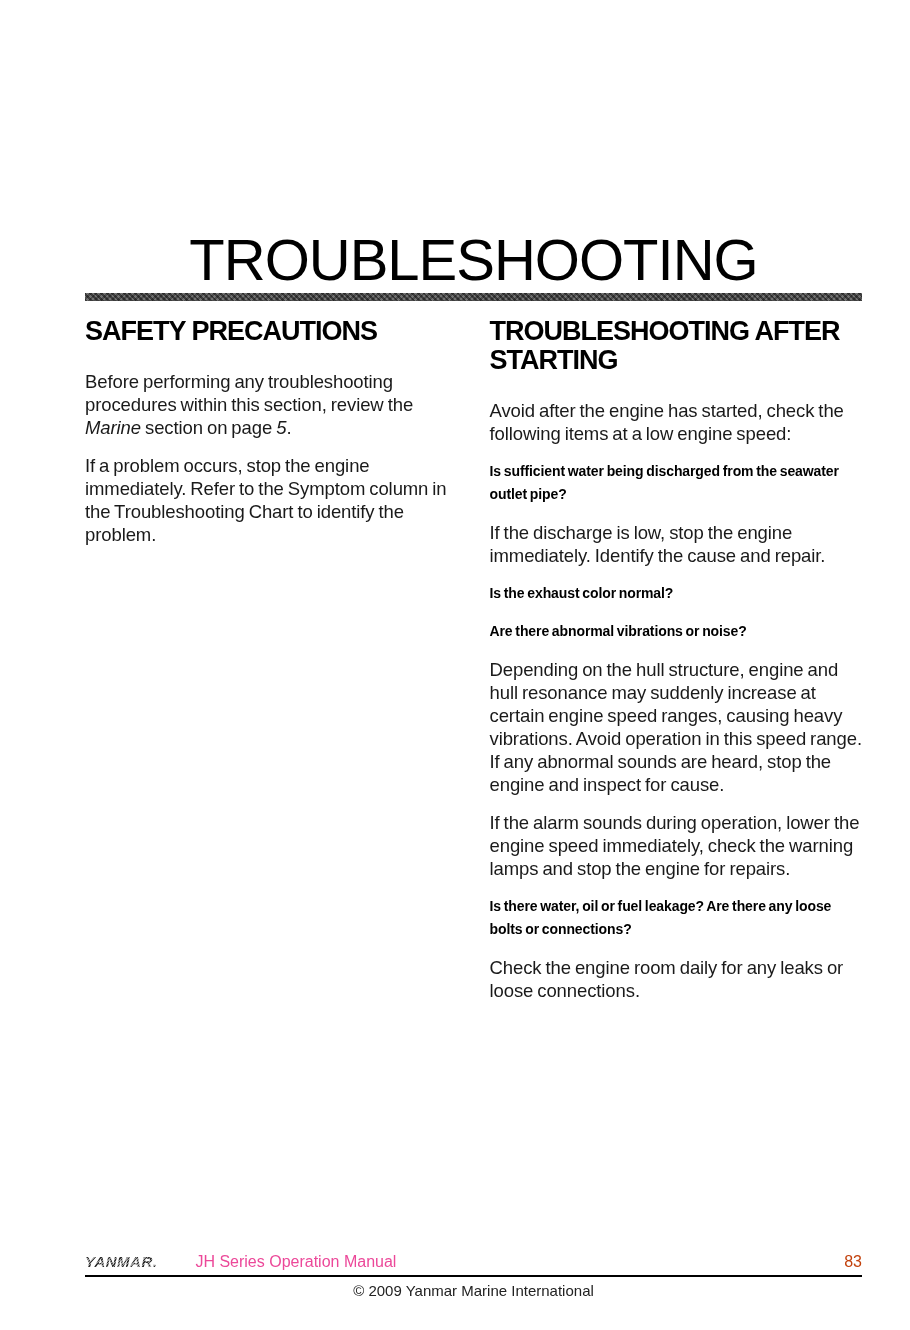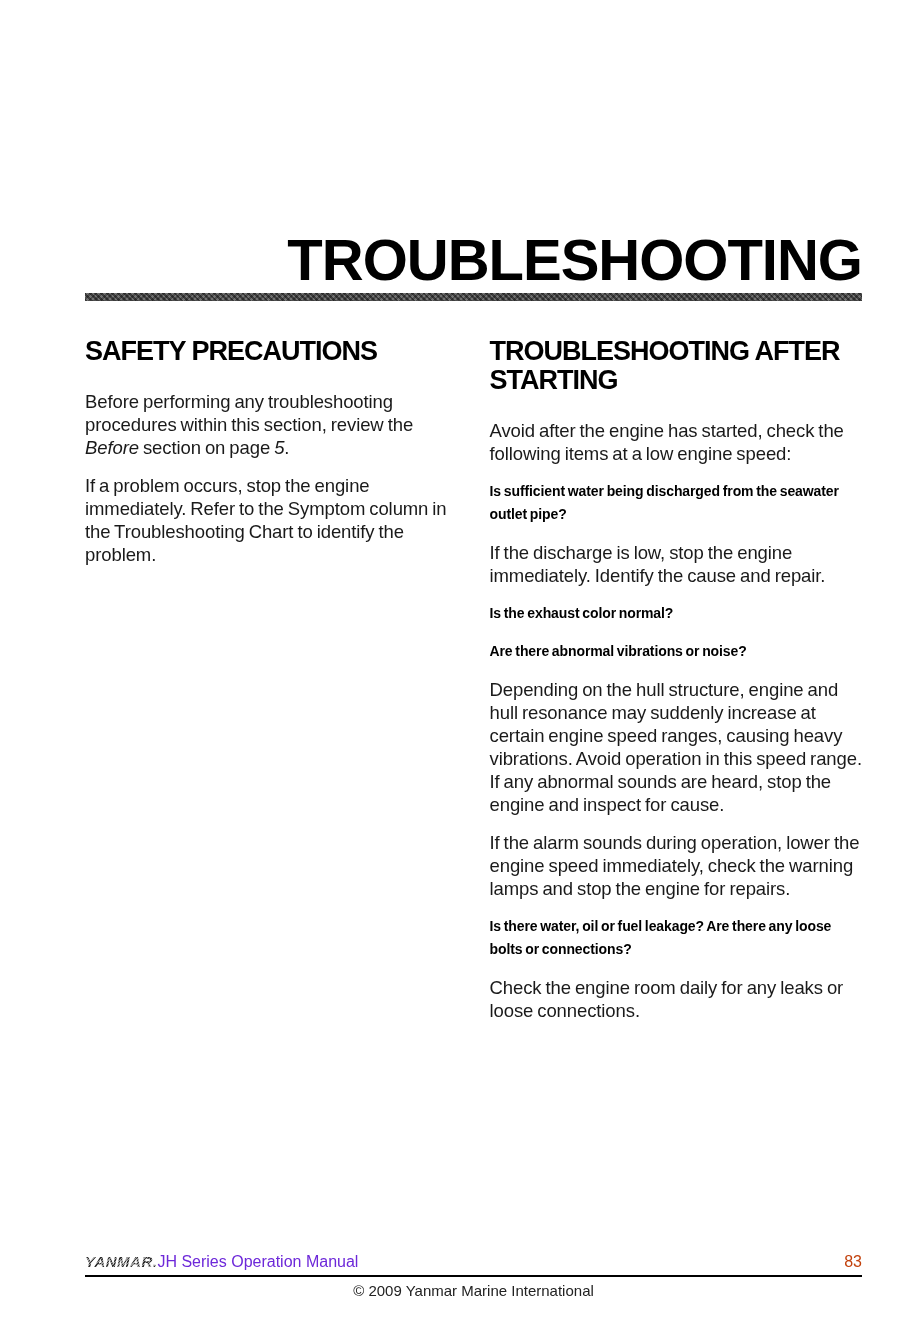--- a/index.html
+++ b/index.html
@@ -3,30 +3,30 @@
 <meta charset="utf-8">
 <style>
   * { margin:0; padding:0; box-sizing:border-box; }
   html,body { background:#ffffff; }
   .page {
     position:relative; width:910px; height:1330px; background:#ffffff;
     font-family:"Liberation Sans", sans-serif; color:#1a1a1a; overflow:hidden;
   }
   .content { position:absolute; left:85px; top:0; width:777px; }
   .doc-title {
-    margin-top:231px; text-align:right; font-size:58px; font-weight:bold;
+    margin-top:231px; text-align:center; font-size:58px; font-weight:normal;
     letter-spacing:-1px; line-height:58px; color:#000; white-space:nowrap;
   }
   .title-rule {
     margin-top:4px; height:8px; background-color:#4e4e4e;
     background-image:
       repeating-linear-gradient(45deg, rgba(0,0,0,.45) 0 2px, transparent 2px 4px),
       repeating-linear-gradient(-45deg, rgba(255,255,255,.20) 0 2px, transparent 2px 4px);
   }
-  .columns { display:flex; margin-top:36px; gap:32px; }
+  .columns { display:flex; margin-top:16px; gap:32px; }
   .col { width:373px; }
   h2 {
     font-size:27px; line-height:29px; font-weight:bold; color:#000;
     letter-spacing:-1px; margin:0 0 24px 0;
   }
   p {
     font-size:18.5px; line-height:23px; margin:0 0 15px 0; color:#1a1a1a;
     letter-spacing:-0.1px; word-spacing:-1px; text-align:left;
   }
   h3 {
@@ -40,38 +40,38 @@
   .logo {
     font-size:15px; font-weight:bold; font-style:italic; letter-spacing:0.5px;
     color:#3f3f3f; white-space:nowrap;
   }
   @supports (-webkit-background-clip:text) {
     .logo {
       background-image:repeating-linear-gradient(135deg,#2e2e2e 0 1px,#9a9a9a 1px 2px);
       -webkit-background-clip:text; background-clip:text; color:transparent;
     }
   }
-  .manual-name { font-size:16px; color:#6d28d9; }
+  .manual-name { font-size:16px; margin-left:38px; color:#ec4899; }
   .page-number { margin-left:auto; font-size:16px; color:#c2410c; }
   .copyright { text-align:center; font-size:15px; margin-top:5px; color:#222; }
 </style>
 </head>
 <body>
 
 <div class="page">
   <div class="content">
 
     <div class="doc-title">TROUBLESHOOTING</div>
     <div class="title-rule"></div>
 
     <div class="columns">
 
       <div class="col">
         <h2>SAFETY PRECAUTIONS</h2>
-        <p><span>Before performing any troubleshooting procedures within this section, review the </span><i>Before</i><span> section on page </span><i>5</i><span>.</span></p>
+        <p><span>Before performing any troubleshooting procedures within this section, review the </span><i>Marine</i><span> section on page </span><i>5</i><span>.</span></p>
         <p>If a problem occurs, stop the engine immediately. Refer to the Symptom column in the Troubleshooting Chart to identify the problem.</p>
       </div>
 
       <div class="col">
         <h2>TROUBLESHOOTING AFTER STARTING</h2>
         <p>Avoid after the engine has started, check the following items at a low engine speed:</p>
 
         <h3>Is sufficient water being discharged from the seawater outlet pipe?</h3>
         <p>If the discharge is low, stop the engine immediately. Identify the cause and repair.</p>
 

